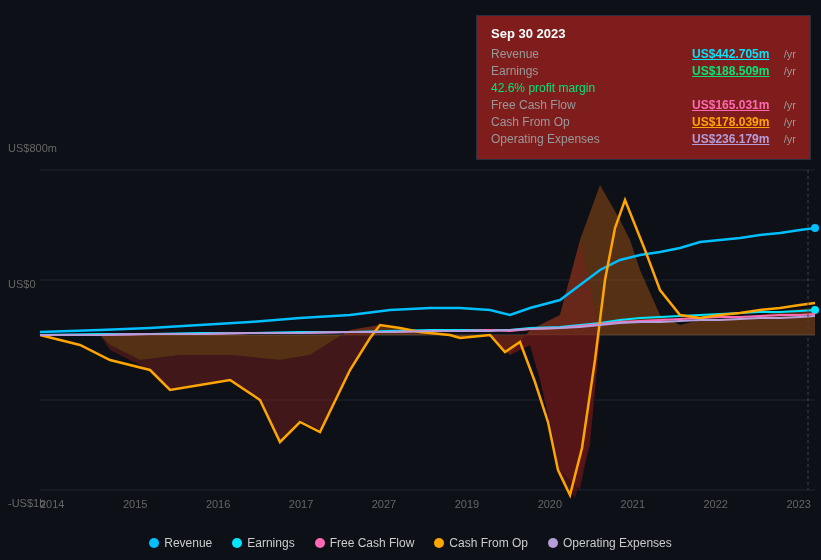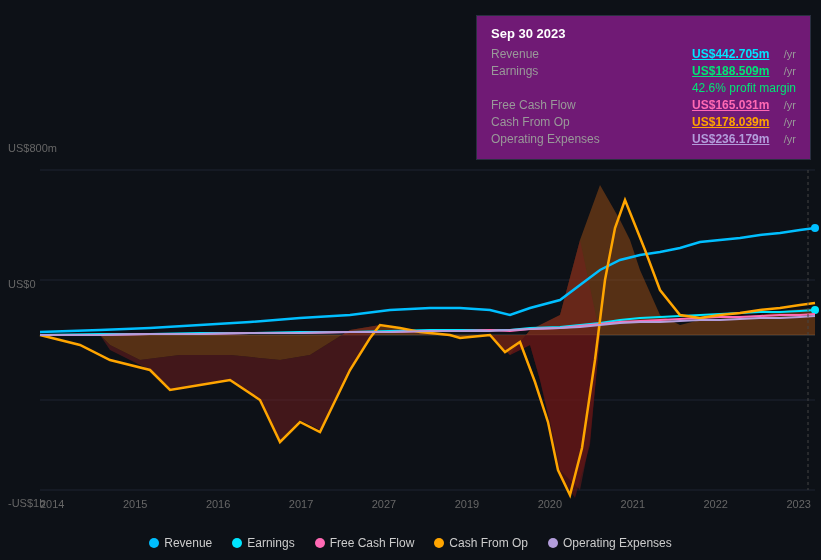--- a/index.html
+++ b/index.html
@@ -11,21 +11,21 @@
       font-family: Arial, sans-serif;
       overflow: hidden;
       position: relative;
     }
 
     
     .tooltip-box {
       position: absolute;
       top: 15px;
       right: 10px;
-      background: #701a75;
+      background: #7f1d1d;
       border: 1px solid #2a3040;
       padding: 10px 14px;
       width: 335px;
       z-index: 10;
     }
     .tooltip-date {
       font-size: 13px;
       font-weight: bold;
       color: #fff;
       margin-bottom: 6px;
@@ -40,21 +40,21 @@
     .tooltip-label { color: #999; }
     .tooltip-value { color: #00bfff; font-weight: bold; text-decoration: underline; }
     .tooltip-value.cyan { color: #00e5ff; }
     .tooltip-value.green { color: #00e676; }
     .tooltip-value.magenta { color: #ff69b4; }
     .tooltip-value.orange { color: #ffa500; }
     .tooltip-value.purple { color: #b39ddb; }
     .tooltip-unit { color: #999; font-size: 11px; margin-left: 11px; }
     .profit-margin-row {
       display: flex;
-      justify-content: flex-end;
+      justify-content: flex-start;
       margin-bottom: 3px;
     }
     .profit-margin-text {
       font-size: 12px;
       color: #00e676;
     }
 
     
     .chart-area {
       position: absolute;

